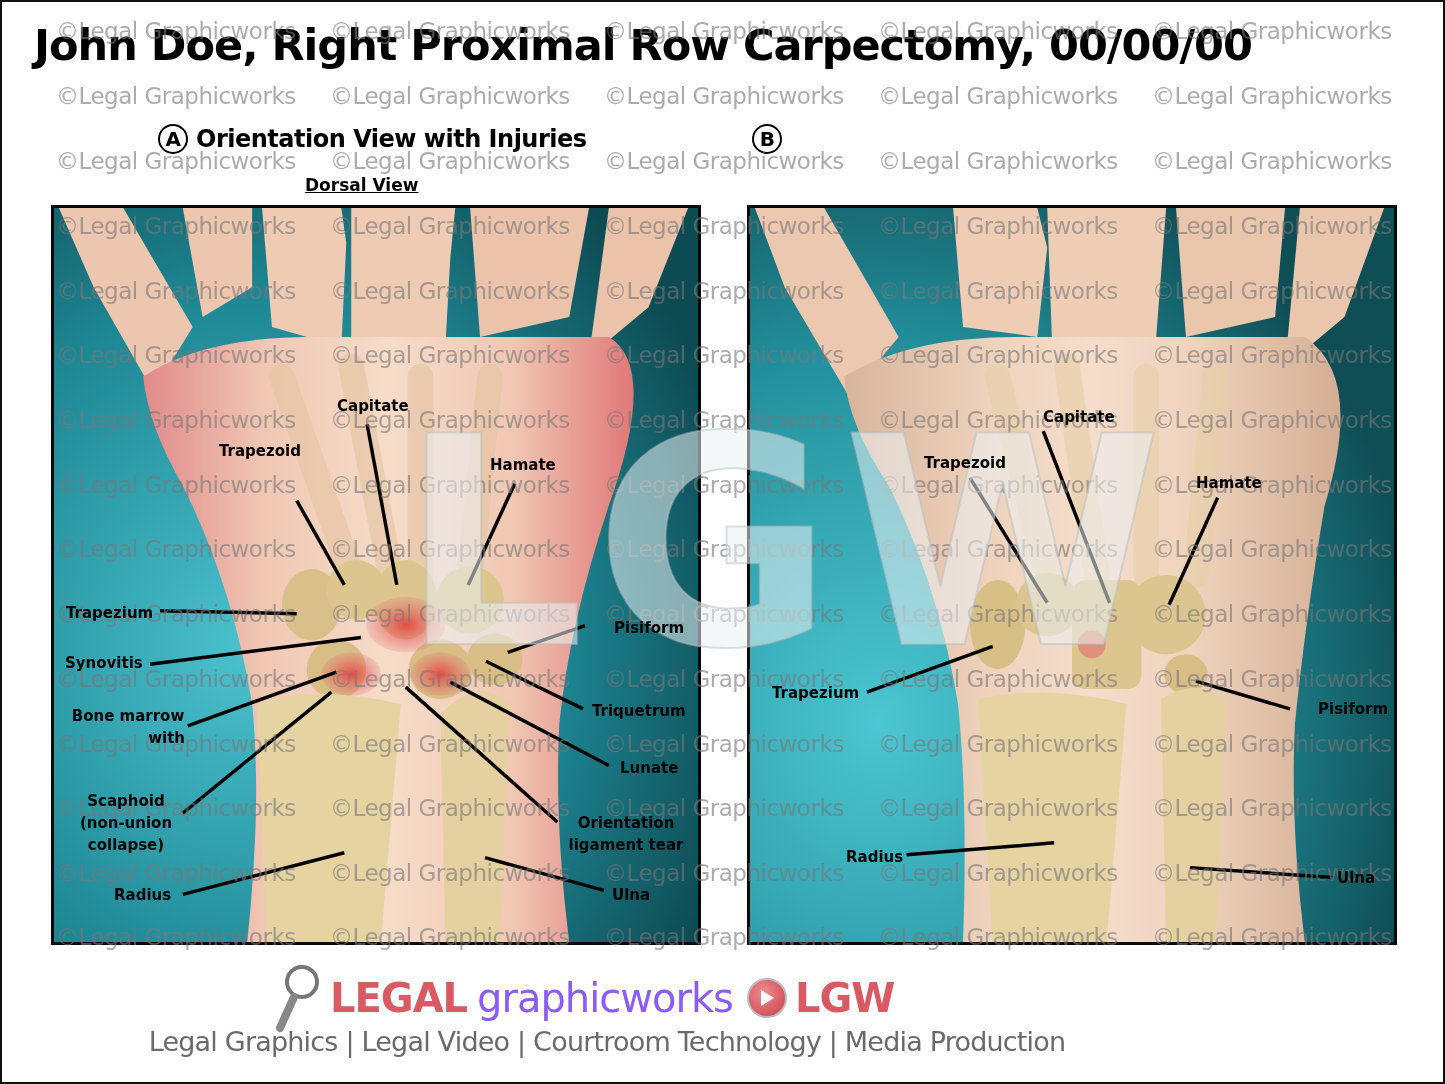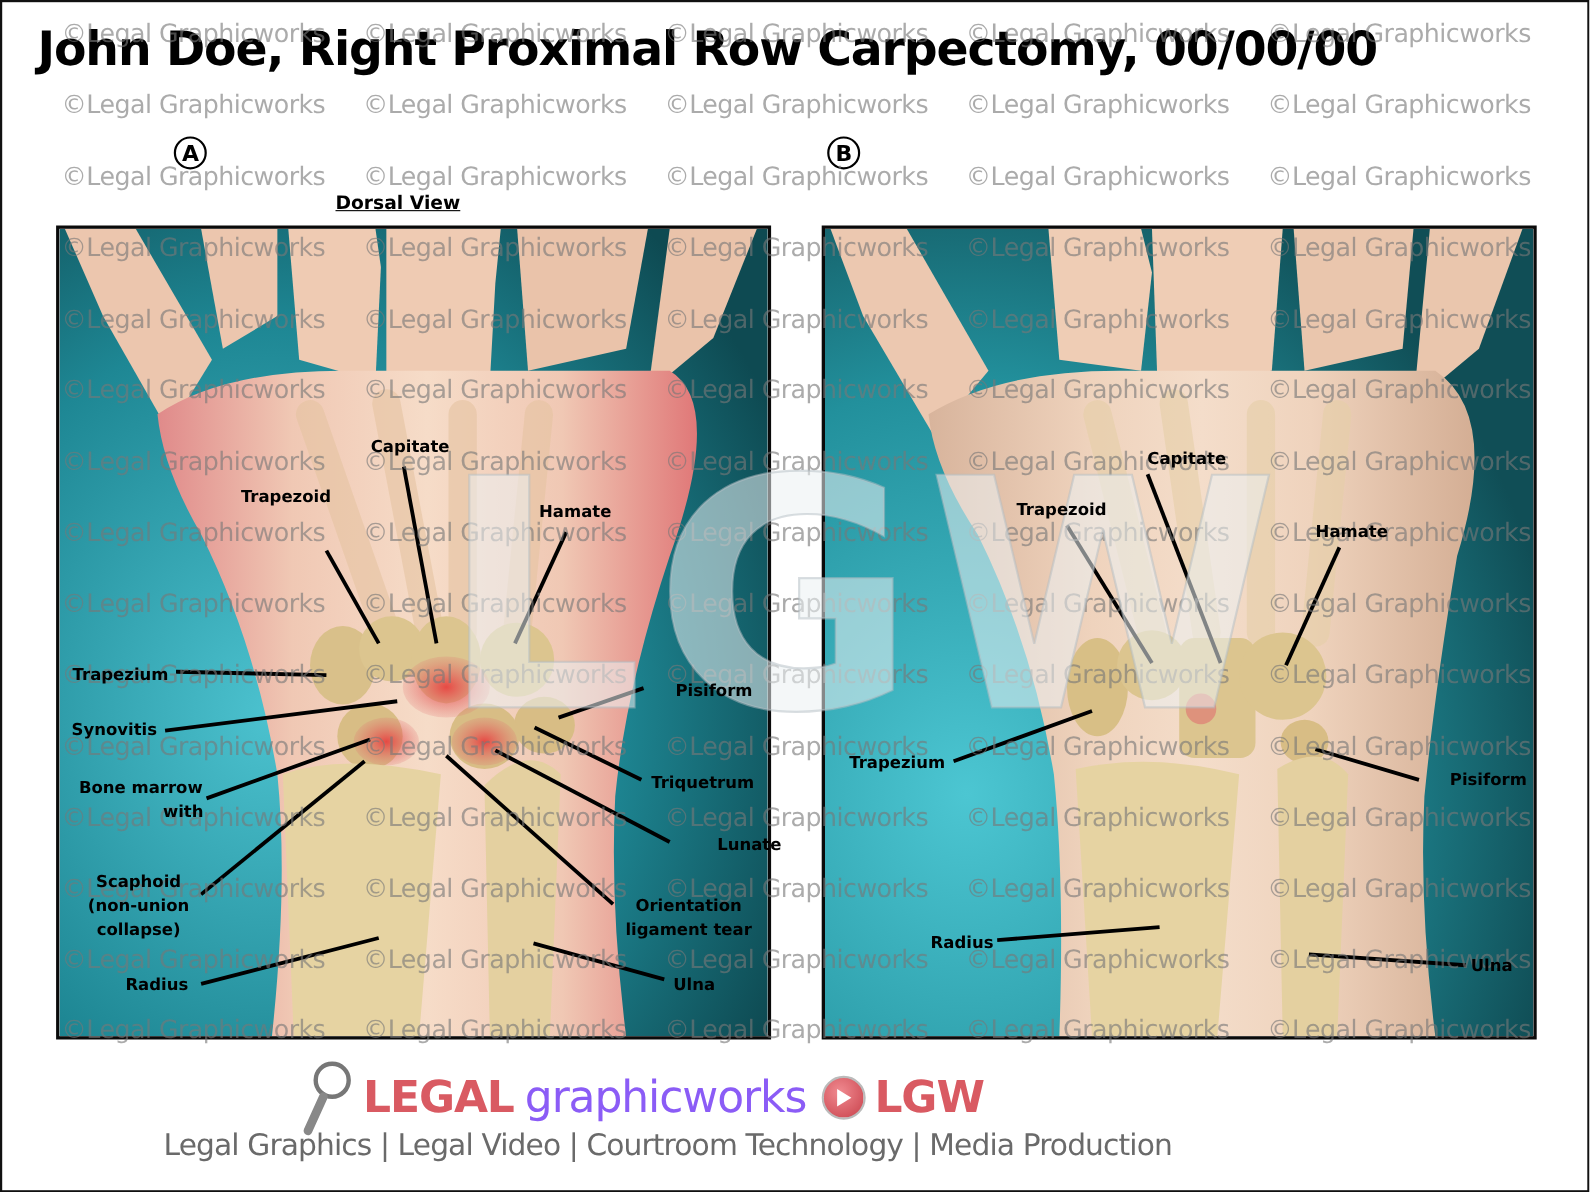--- a/index.html
+++ b/index.html
@@ -35,20 +35,21 @@
 </style>
 </head>
 <body>
 
 <div class="frame"></div>
 
 <div class="title">John Doe, Right Proximal Row Carpectomy, 00/00/00</div>
 
 <div class="panel-head" style="left:158px;">
   <span class="circ">A</span>
+  <span>Orientation View with Injuries</span>
 </div>
 <div class="subhead">Dorsal View</div>
 
 <div class="panel-head" style="left:752px;">
   <span class="circ">B</span>
 </div>
 
 <div class="panel panel-a">
   <svg viewBox="0 0 650 740" preserveAspectRatio="none">
     <defs>
@@ -172,21 +173,21 @@
   <div style="text-align:right;padding-right:3px;">with</div>
 </div>
 <div class="lbl c" style="left:76px;top:790px;width:100px;">
   <div>Scaphoid</div>
   <div>(non-union</div>
   <div>collapse)</div>
 </div>
 <div class="lbl" style="left:114px;top:884px;">Radius</div>
 <div class="lbl" style="left:614px;top:617px;">Pisiform</div>
 <div class="lbl" style="left:592px;top:700px;">Triquetrum</div>
-<div class="lbl" style="left:652px;top:757px;">Lunate</div>
+<div class="lbl" style="left:620px;top:757px;">Lunate</div>
 <div class="lbl c" style="left:566px;top:812px;width:120px;">
   <div>Orientation</div>
   <div>ligament tear</div>
 </div>
 <div class="lbl" style="left:612px;top:884px;">Ulna</div>
 
 <div class="lbl" style="left:1043px;top:406px;">Capitate</div>
 <div class="lbl" style="left:924px;top:452px;">Trapezoid</div>
 <div class="lbl" style="left:1196px;top:472px;">Hamate</div>
 <div class="lbl" style="left:772px;top:682px;">Trapezium</div>

